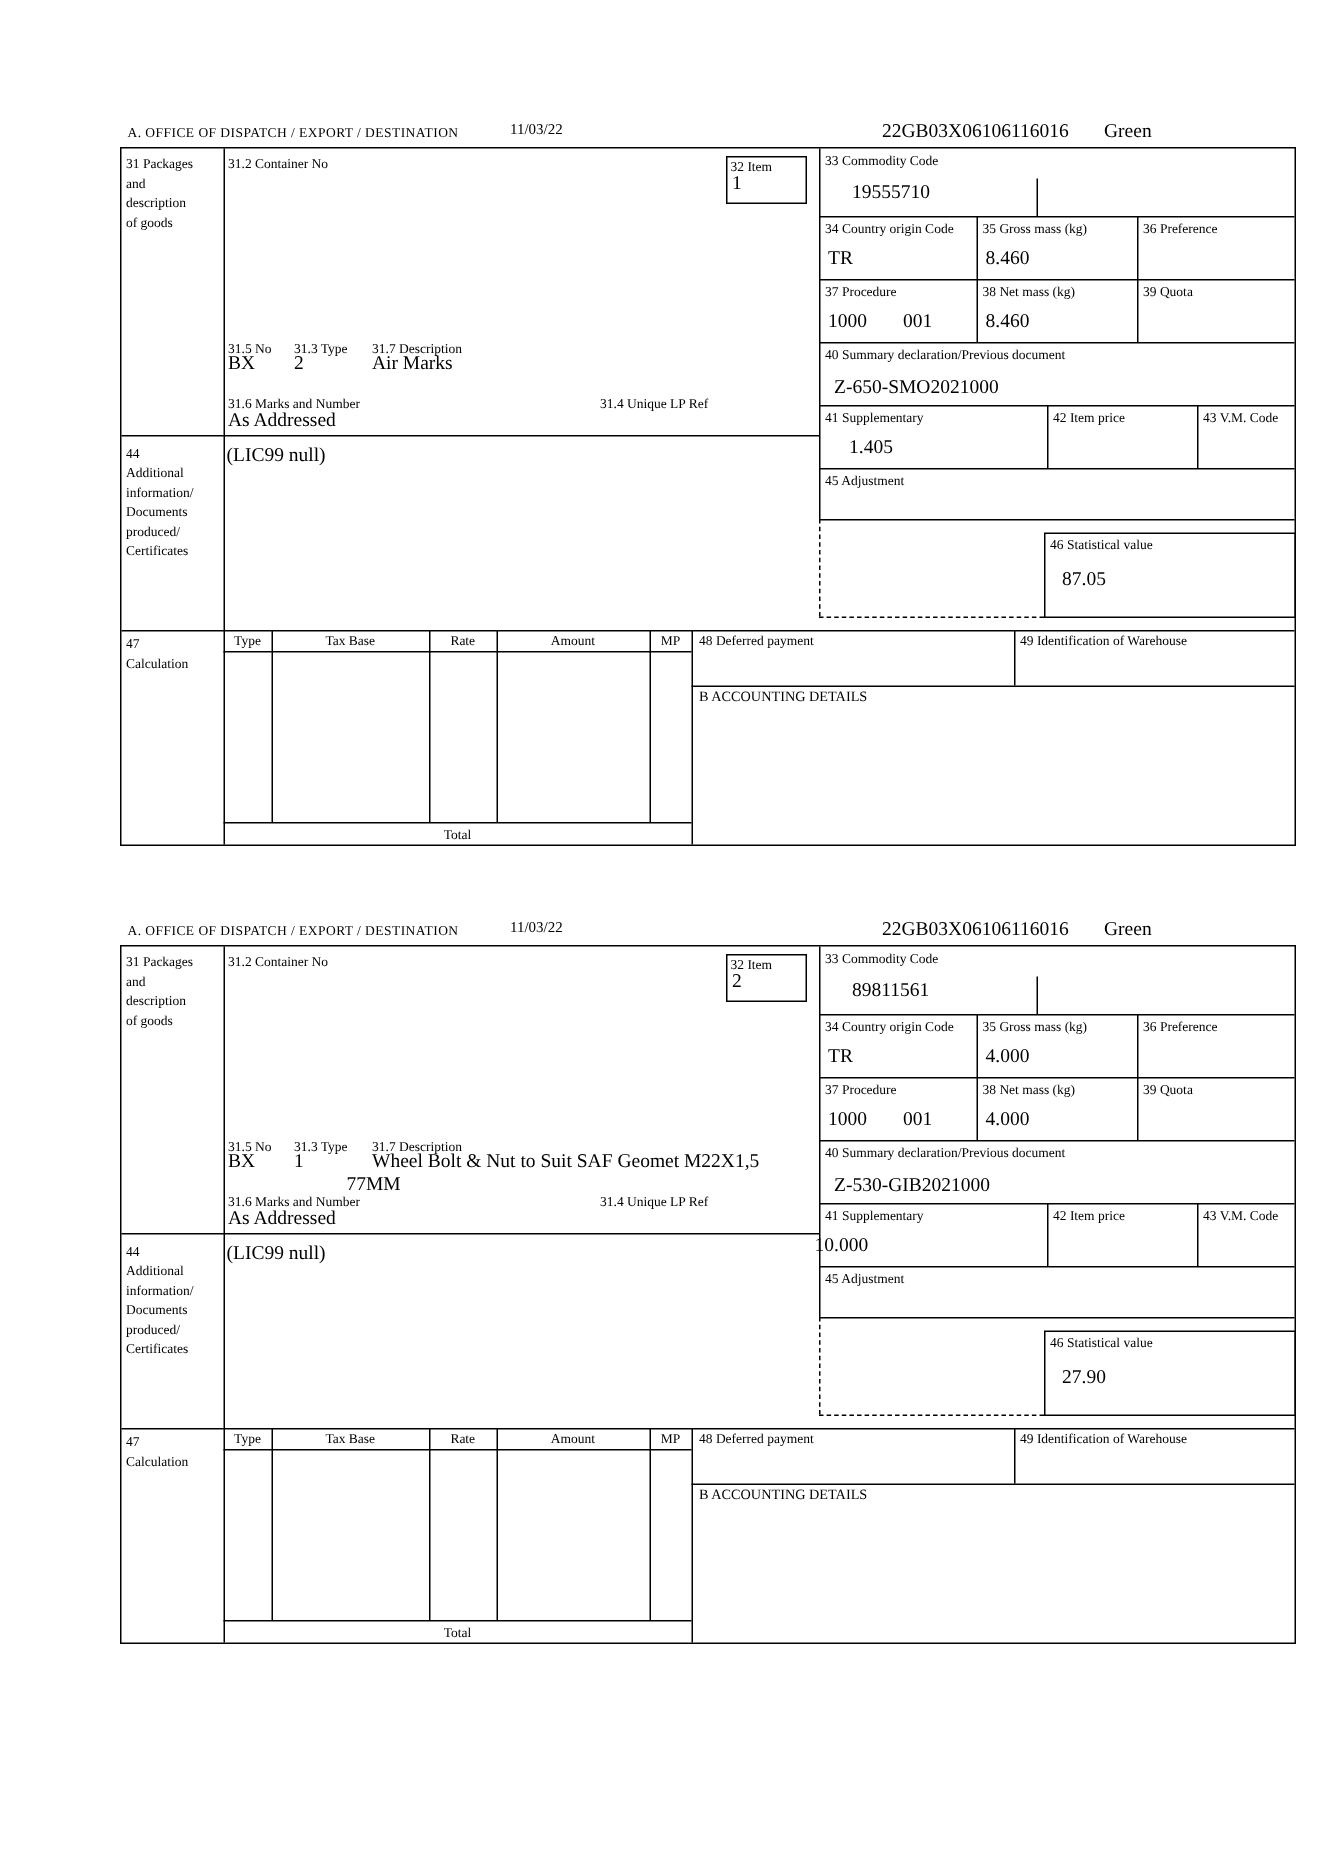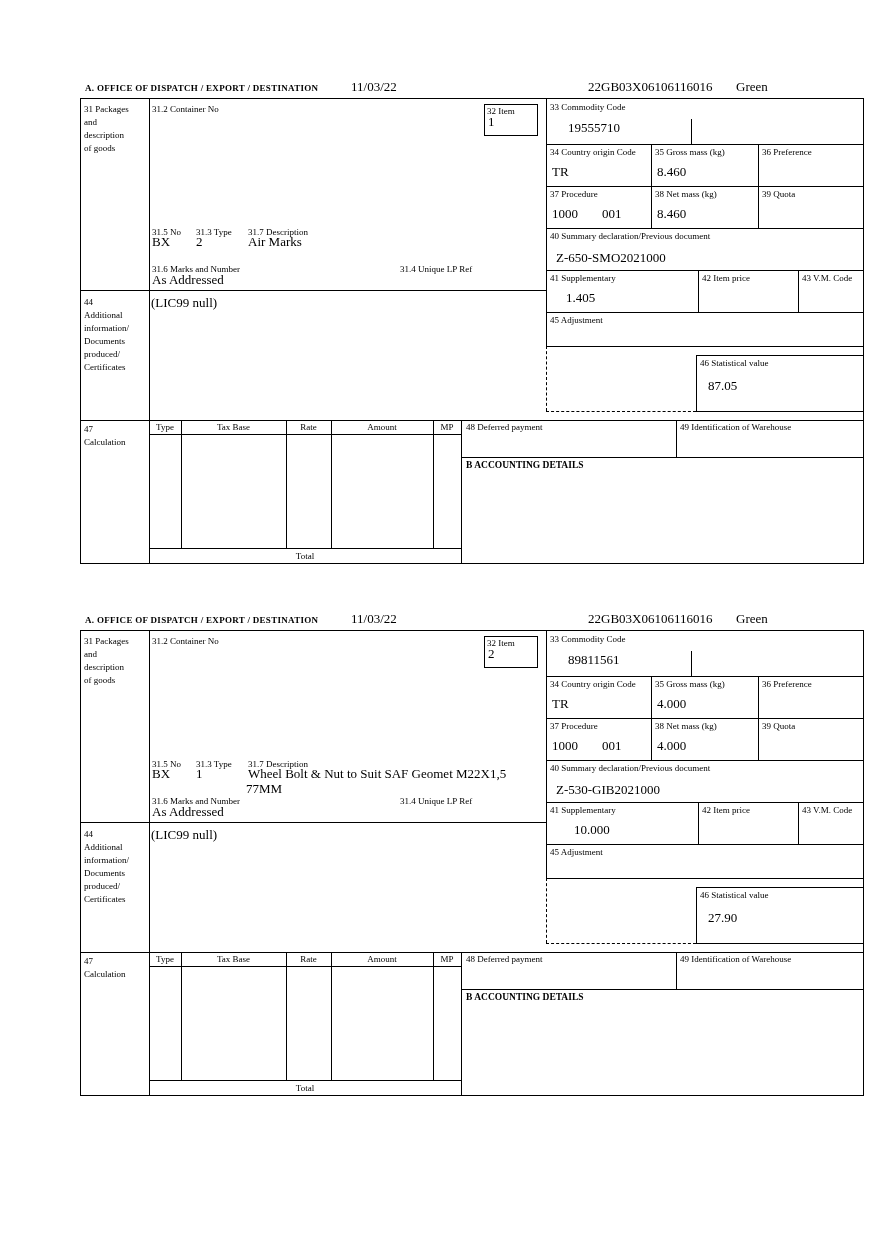--- a/index.html
+++ b/index.html
@@ -11,23 +11,23 @@
   .outer>*{position:absolute}
   .vl{width:1px;background:#000}
   .hl{height:1px;background:#000}
   .vld{width:0;border-left:1px dashed #000}
   .hld{height:0;border-top:1px dashed #000}
   .rect{border:1px solid #000}
   .lbl{font-size:9px;line-height:11px;white-space:nowrap}
   .pre{white-space:pre-line;line-height:13px}
   .val{font-size:13px;line-height:14px;white-space:nowrap}
   .c{text-align:center}
-  .b{font-weight:bold}
+  .b{font-weight:normal}
   .hdr-office{left:85px;top:3px;font-size:9px;letter-spacing:.3px;white-space:nowrap}
-  .hdr-date{left:351px;top:0;font-size:13px}
+  .hdr-date{left:340px;top:0;font-size:10px}
   .hdr-mrn{left:588px;top:0;font-size:13px}
   .hdr-route{left:736px;top:0;font-size:13px}
 </style>
 </head>
 <body>
 
 <section class="sheet" style="top:80px">
   <span class="hdr-office b">A.  OFFICE OF DISPATCH / EXPORT / DESTINATION</span>
   <span class="hdr-date val">11/03/22</span>
   <span class="hdr-mrn val">22GB03X06106116016</span>
@@ -208,19 +208,19 @@
     <div class="val" style="left:487px;top:22px">89811561</div>
     <div class="val" style="left:471px;top:66px">TR</div>
     <div class="val" style="left:576px;top:66px">4.000</div>
     <div class="val" style="left:471px;top:108px">1000</div>
     <div class="val" style="left:521px;top:108px">001</div>
     <div class="val" style="left:576px;top:108px">4.000</div>
     <div class="val" style="left:475px;top:152px">Z-530-GIB2021000</div>
     <div class="val" style="left:71px;top:136px">BX</div>
     <div class="val" style="left:115px;top:136px">1</div>
     <div class="val" style="left:167px;top:136px">Wheel Bolt &amp; Nut to Suit SAF Geomet M22X1,5</div>
-    <div class="val" style="left:165px;top:151px">77MM</div>
+    <div class="val" style="left:150px;top:151px">77MM</div>
     <div class="val" style="left:71px;top:174px">As Addressed</div>
-    <div class="val" style="left:493px;top:192px">10.000</div>
+    <div class="val" style="left:462px;top:192px">10.000</div>
     <div class="val" style="left:70px;top:197px">(LIC99 null)</div>
     <div class="val" style="left:627px;top:280px">27.90</div>
   </div>
 </section>
 
 </body></html>

